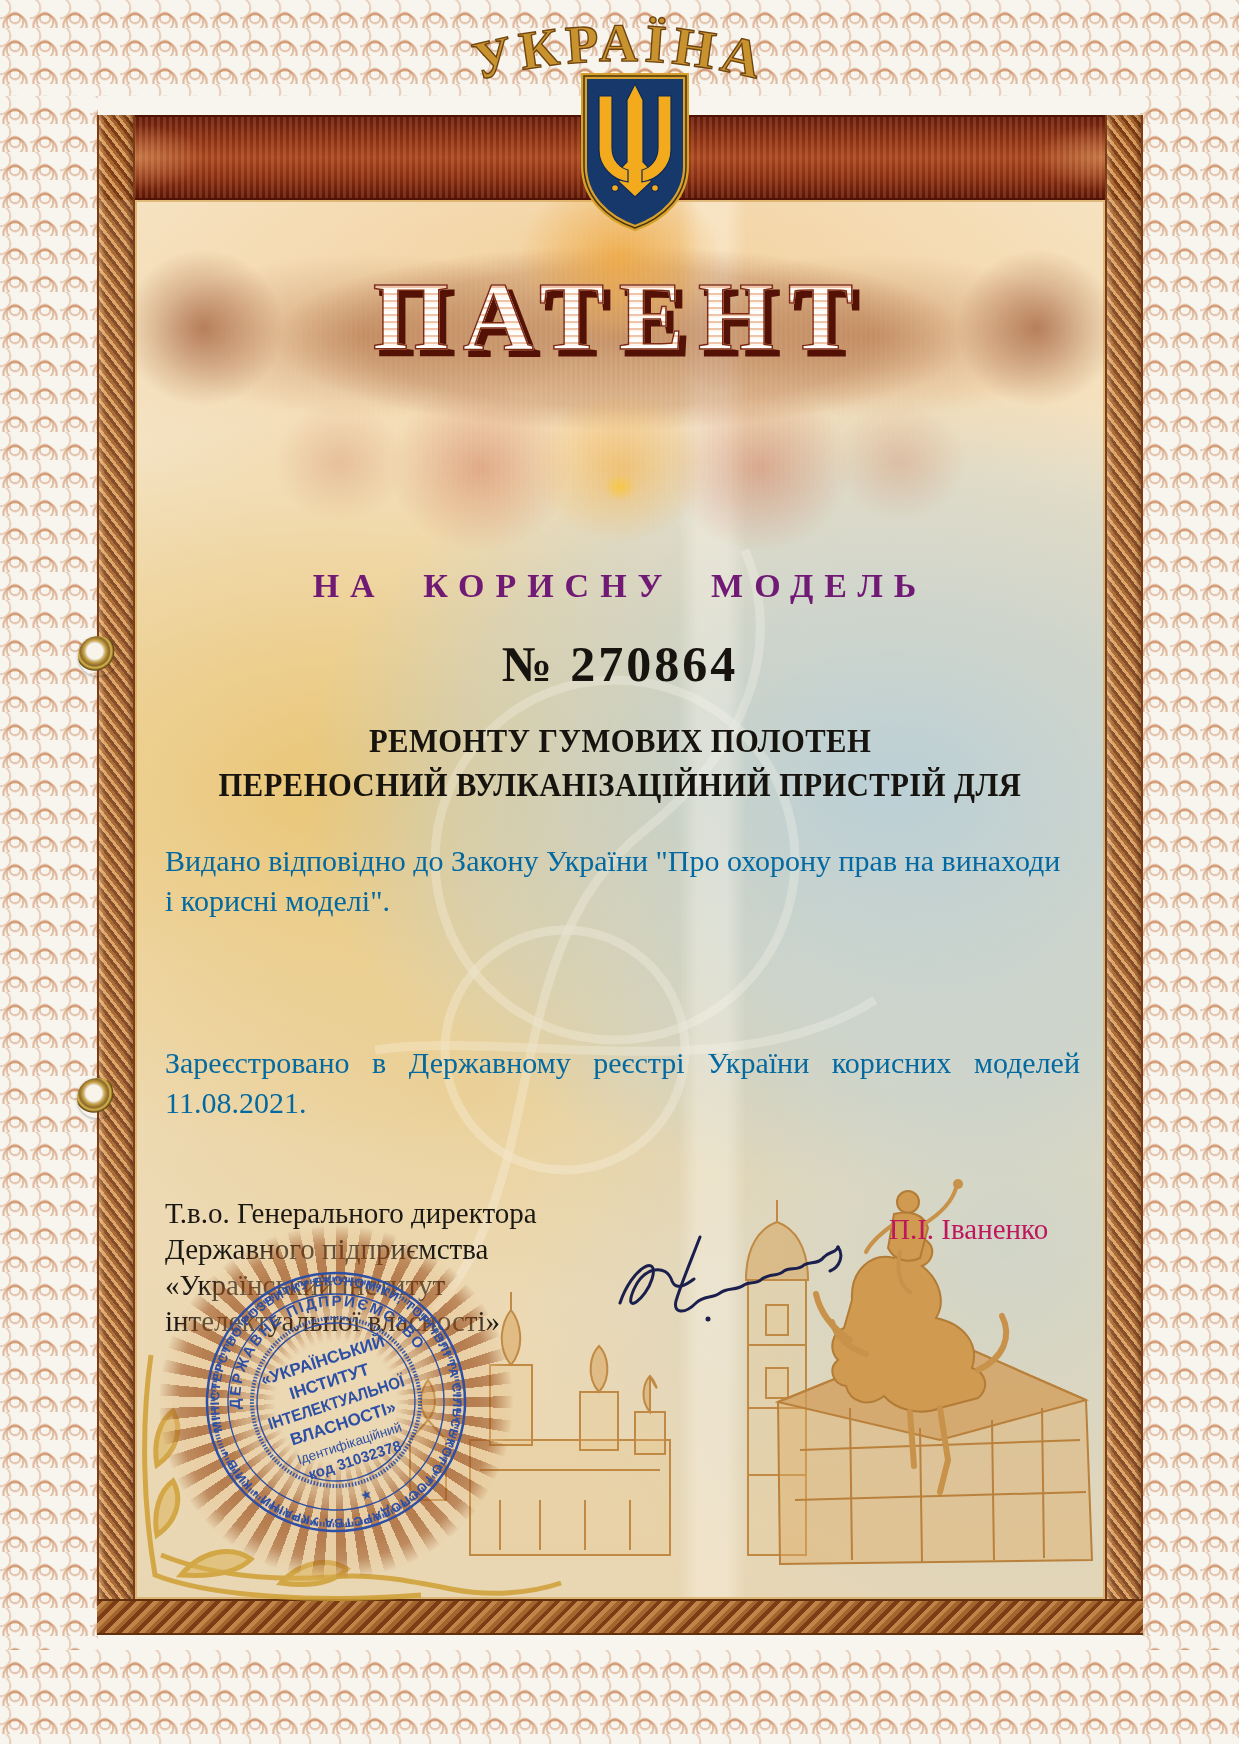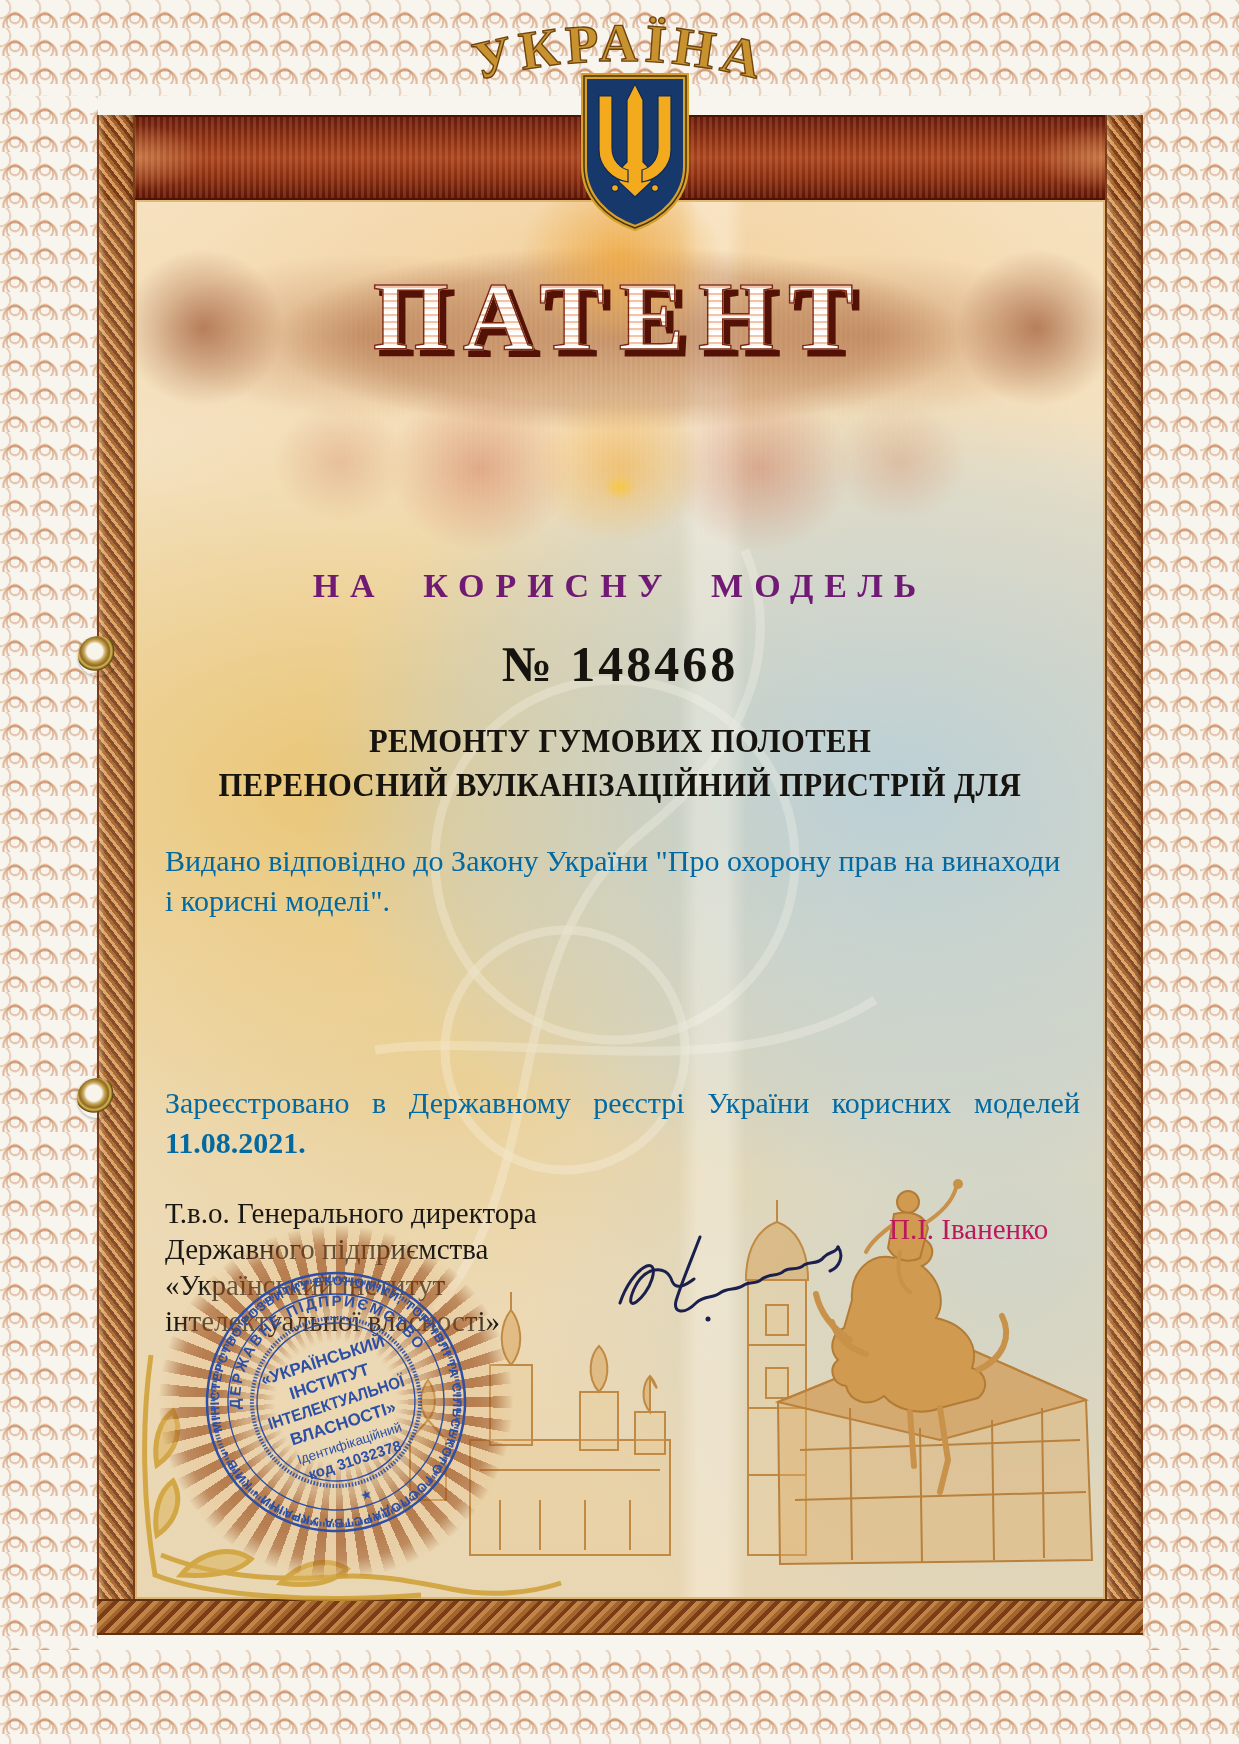--- a/index.html
+++ b/index.html
@@ -77,23 +77,23 @@
       -webkit-background-clip:text;background-clip:text;-webkit-text-fill-color:transparent;}
   .subtitle{position:absolute;left:0;top:452px;width:1046px;text-align:center;
       font-size:34px;font-weight:bold;letter-spacing:11px;word-spacing:18px;color:#701a75;}
   .patent-number{position:absolute;left:0;top:520px;width:1046px;text-align:center;
       font-size:50px;font-weight:bold;letter-spacing:3px;color:#17140f;}
   .invention{position:absolute;left:0;top:604px;width:1046px;text-align:center;
       font-size:34px;font-weight:bold;line-height:44px;color:#17140f;}
   .condensed{display:inline-block;transform:scaleX(.9);transform-origin:50% 50%;white-space:nowrap;letter-spacing:.5px;}
   .bodytext{position:absolute;left:68px;width:915px;font-size:30px;line-height:40px;color:#0369a1;}
   .issued{top:726px;}
-  .registered{top:928px;margin-top:40px;}
+  .registered{top:928px;}
   .just{text-align:justify;text-align-last:justify;}
-  .bold{font-weight:bold;}
+  .bold{font-weight:normal;}
   .signer{position:absolute;left:68px;top:1080px;width:520px;font-size:29px;line-height:36px;color:#1b1813;}
   .signer-name{position:absolute;left:792px;top:1098px;width:300px;font-size:29px;color:#be185d;}
   
   .stamp-rosette{position:absolute;left:62px;top:1110px;width:354px;height:354px;border-radius:50%;
       background:repeating-conic-gradient(from 0deg, rgba(160,88,38,.7) 0deg 4deg, rgba(232,192,142,.38) 4deg 8deg);
       -webkit-mask:radial-gradient(circle, rgba(0,0,0,0) 0 24%, rgba(0,0,0,.45) 30% 36%, #000 46% 56%, rgba(0,0,0,.85) 63%, rgba(0,0,0,0) 71%);
               mask:radial-gradient(circle, rgba(0,0,0,0) 0 24%, rgba(0,0,0,.45) 30% 36%, #000 46% 56%, rgba(0,0,0,.85) 63%, rgba(0,0,0,0) 71%);}
   .stamp{position:absolute;left:89px;top:1137px;width:300px;height:300px;transform:rotate(-18deg);}
   .stamp text{font-family:"Liberation Sans","DejaVu Sans",sans-serif;fill:#2d4fa5;}
   .sig{position:absolute;left:505px;top:1108px;}
@@ -239,21 +239,21 @@
     </svg>
 
     <div class="patent-line">
       <span class="patent-word">
         <span class="patent-shadow">ПАТЕНТ</span>
         <span class="patent-face">ПАТЕНТ</span>
       </span>
     </div>
 
     <div class="subtitle">НА КОРИСНУ МОДЕЛЬ</div>
-    <div class="patent-number">№ 148468</div>
+    <div class="patent-number">№ 270864</div>
 
     <div class="invention">
       <div><span class="condensed">РЕМОНТУ ГУМОВИХ ПОЛОТЕН</span></div>
       <div><span class="condensed">ПЕРЕНОСНИЙ ВУЛКАНІЗАЦІЙНИЙ ПРИСТРІЙ ДЛЯ</span></div>
     </div>
 
     <div class="bodytext issued">
       <div>Видано відповідно до Закону України "Про охорону прав на винаходи</div>
       <div>і корисні моделі".</div>
     </div>

